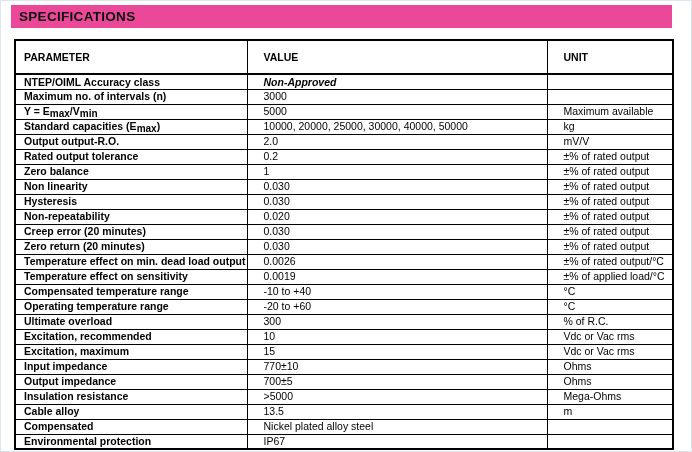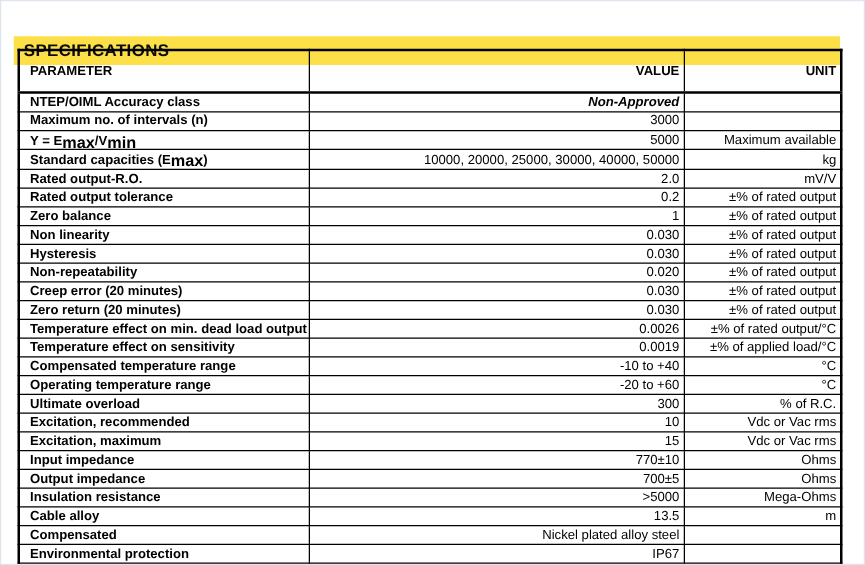--- a/index.html
+++ b/index.html
@@ -6,23 +6,23 @@
   html, body { width: 692px; height: 452px; }
   body {
     position: relative;
     background: #ffffff;
     font-family: "Liberation Sans", "DejaVu Sans", sans-serif;
     color: #000000;
     border: 1px solid #dde6ee;
   }
   .title-bar {
     position: absolute;
-    left: 10px; top: 28px;
+    left: 10px; top: 4px;
     width: 661px; height: 23px;
-    background: #fde047;
+    background: #ec4899;
     display: flex;
     align-items: center;
     padding-left: 8px;
   }
   .title-bar h1 {
     font-size: 13.5px;
     font-weight: bold;
     letter-spacing: 0.3px;
     color: #0d0d0d;
   }
@@ -45,25 +45,25 @@
     white-space: nowrap;
     vertical-align: middle;
   }
   .spec-table thead th {
     height: 34px;
     font-weight: bold;
     border-bottom: 2px solid #000000;
   }
   .spec-table tbody td { height: 15px; }
   .spec-table .al { text-align: left; padding: 0 6px 0 8px; }
-  .spec-table .ac { text-align: right; padding: 0 3px; }
+  .spec-table .ac { text-align: left; padding: 0 16px; }
   .spec-table td.param { font-weight: bold; margin-top: 10px; }
   .spec-table td.bold { font-weight: bold; font-style: italic; }
   .spec-table sub {
-    font-size: 13px;
+    font-size: 10px;
     vertical-align: baseline;
     position: relative;
     top: 2px;
   }
 </style>
 </head>
 <body>
 
 <div class="title-bar">
   <h1>SPECIFICATIONS</h1>
@@ -97,21 +97,21 @@
         <td class="al param">Y = E<sub>max</sub>/V<sub>min</sub></td>
         <td class="ac">5000</td>
         <td class="ac">Maximum available</td>
       </tr>
       <tr>
         <td class="al param">Standard capacities (E<sub>max</sub>)</td>
         <td class="ac">10000, 20000, 25000, 30000, 40000, 50000</td>
         <td class="ac">kg</td>
       </tr>
       <tr>
-        <td class="al param">Rated output-R.O.</td>
+        <td class="al param">Output output-R.O.</td>
         <td class="ac">2.0</td>
         <td class="ac">mV/V</td>
       </tr>
       <tr>
         <td class="al param">Rated output tolerance</td>
         <td class="ac">0.2</td>
         <td class="ac">±% of rated output</td>
       </tr>
       <tr>
         <td class="al param">Zero balance</td>

